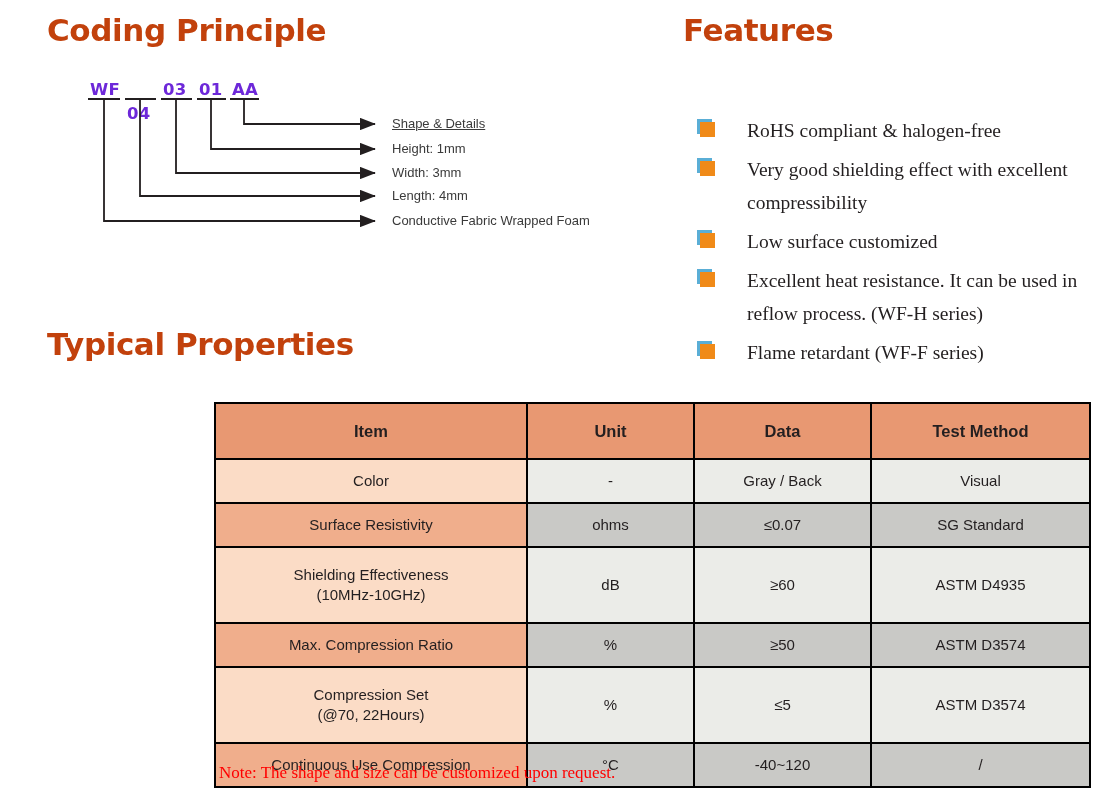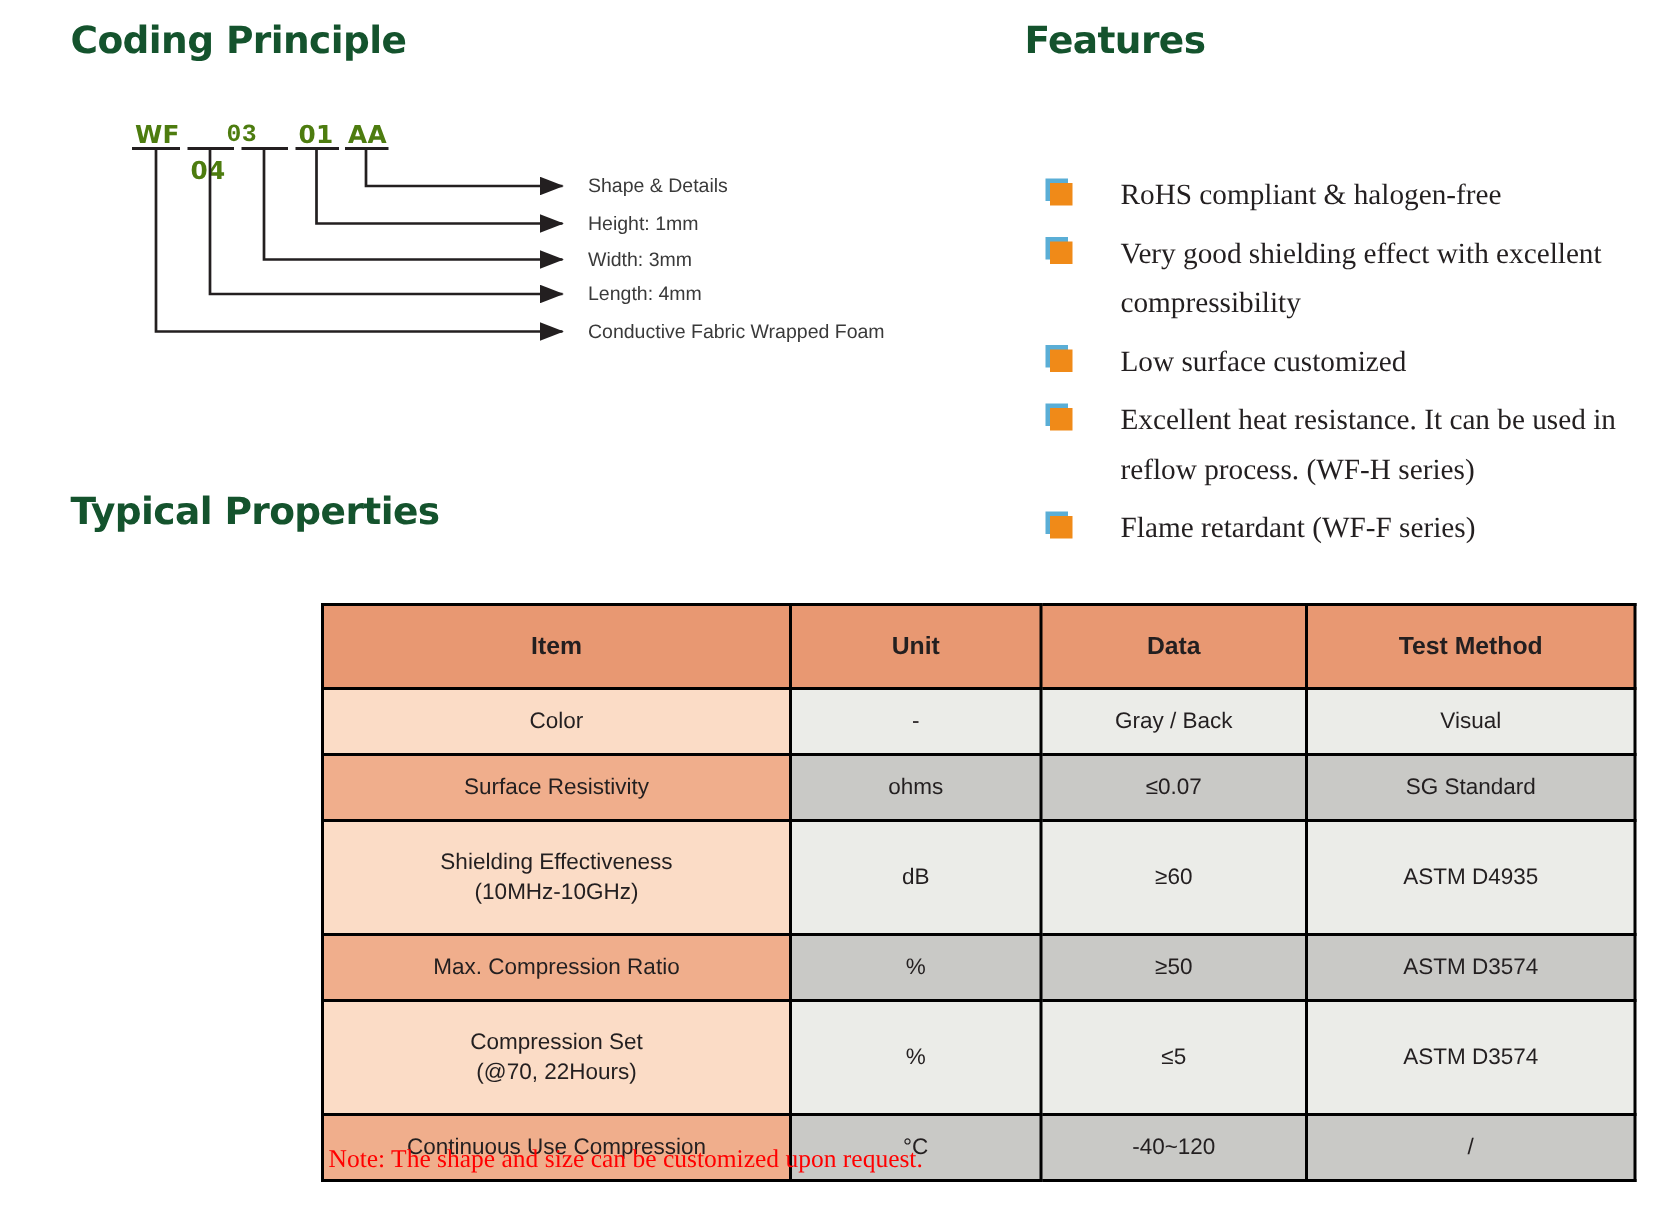--- a/index.html
+++ b/index.html
@@ -14,43 +14,43 @@
     font-family: "Liberation Sans", sans-serif;
     color: #231f20;
     overflow: hidden;
   }
 
   
   .section-heading {
     position: absolute;
     font-family: "DejaVu Sans", sans-serif;
     font-weight: bold;
-    font-size: 25px;
+    font-size: 31px;
     letter-spacing: -0.4px;
-    color: #14532d;
+    color: #c2410c;
     white-space: nowrap;
   }
   #heading-coding-principle { left: 47px;  top: 12px; }
   #heading-features         { left: 683px; top: 12px; }
   #heading-typical-props    { left: 47px;  top: 326px; }
 
   
   #coding-diagram {
     position: absolute;
     left: 0; top: 0;
     width: 680px; height: 250px;
   }
   #coding-diagram svg { display: block; }
 
   .code-token {
     position: absolute;
     font-family: "DejaVu Sans", sans-serif;
     font-weight: bold;
     font-size: 16.5px;
-    color: #4d7c0f;
+    color: #6d28d9;
     white-space: nowrap;
     letter-spacing: 0.2px;
   }
   .callout-label {
     position: absolute;
     font-family: "Liberation Sans", sans-serif;
     font-size: 13px;
     color: #3a3a3a;
     white-space: nowrap;
   }
@@ -152,21 +152,21 @@
 <div class="section-heading" id="heading-coding-principle">Coding Principle</div>
 
 <div class="section-heading" id="heading-features">Features</div>
 
 <div class="section-heading" id="heading-typical-props">Typical Properties</div>
 
 <div id="coding-diagram">
 
   <div class="code-token" style="left:90px;  top:80px;">WF</div>
   <div class="code-token" style="left:127px; top:80px;margin-top:24px;">04</div>
-  <div class="code-token" style="left:151px; top:80px;font-family:Liberation Mono, monospace;">03</div>
+  <div class="code-token" style="left:163px; top:80px;">03</div>
   <div class="code-token" style="left:199px; top:80px;">01</div>
   <div class="code-token" style="left:232px; top:80px;">AA</div>
 
   <svg width="680" height="250" style="position:absolute;left:0;top:0;">
     <defs>
       <marker id="arrowhead" markerWidth="9" markerHeight="7" refX="8.5" refY="3.5" orient="auto">
         <polygon points="0 0, 9 3.5, 0 7" fill="#231f20"></polygon>
       </marker>
     </defs>
 
@@ -180,21 +180,21 @@
 
     <polyline points="211,99 211,149 375,149" fill="none" stroke="#231f20" stroke-width="1.8" marker-end="url(#arrowhead)"></polyline>
 
     <polyline points="176,99 176,173 375,173" fill="none" stroke="#231f20" stroke-width="1.8" marker-end="url(#arrowhead)"></polyline>
 
     <polyline points="140,99 140,196 375,196" fill="none" stroke="#231f20" stroke-width="1.8" marker-end="url(#arrowhead)"></polyline>
 
     <polyline points="104,99 104,221 375,221" fill="none" stroke="#231f20" stroke-width="1.8" marker-end="url(#arrowhead)"></polyline>
   </svg>
 
-  <div class="callout-label" style="left:392px; top:116px;">Shape &amp; Details</div>
+  <div class="callout-label" style="left:392px; top:116px;text-decoration:underline;">Shape &amp; Details</div>
   <div class="callout-label" style="left:392px; top:141px;">Height: 1mm</div>
   <div class="callout-label" style="left:392px; top:165px;">Width: 3mm</div>
   <div class="callout-label" style="left:392px; top:188px;">Length: 4mm</div>
   <div class="callout-label" style="left:392px; top:213px;">Conductive Fabric Wrapped Foam</div>
 </div>
 
 <div id="features-list">
   <div class="feature-item">
     <span class="feature-bullet">
       <span class="sq-back"></span>

